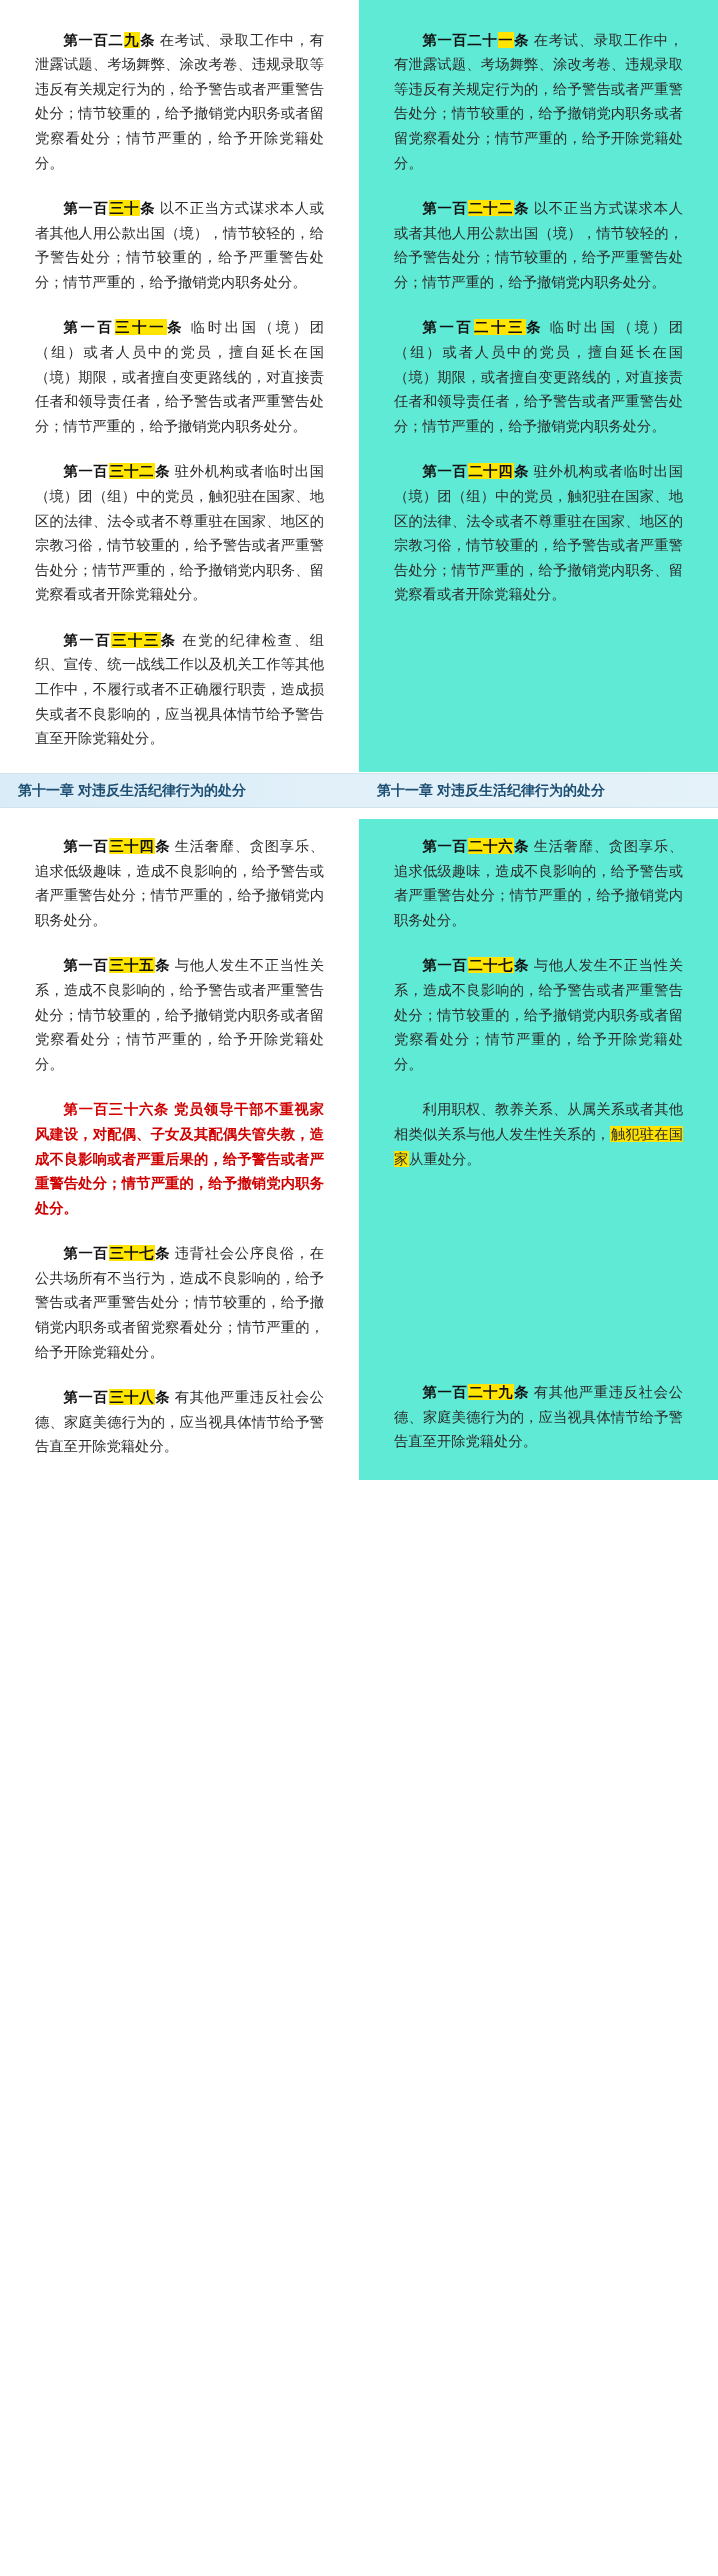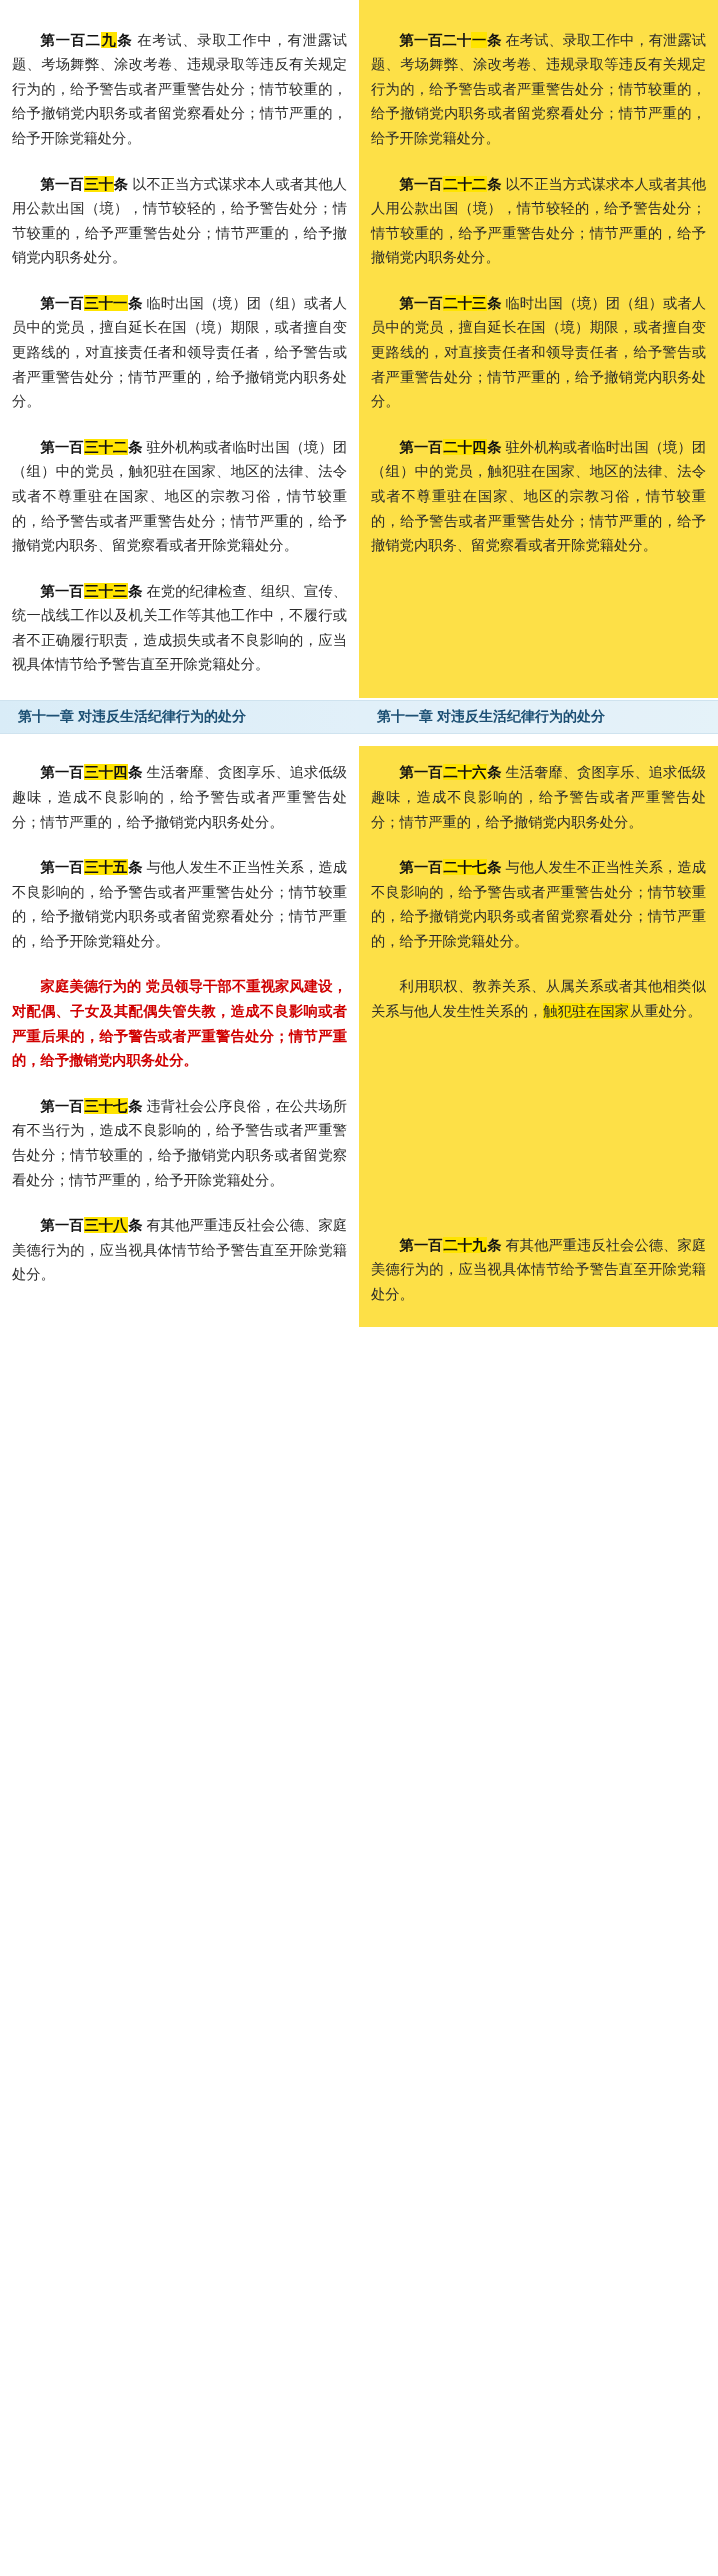--- a/index.html
+++ b/index.html
@@ -22,28 +22,28 @@
     align-items: stretch;
   }
   .col {
     width: 359px;
     padding: 0;
   }
   .col-left {
     background: #ffffff;
   }
   .col-right {
-    background: #fde047;
+    background: #5eead4;
   }
   
   .para {
     font-size: 14.3px;
     line-height: 1.72;
     color: #2b2b2b;
-    padding: 0 12px;
+    padding: 0 35px;
     margin: 0 0 21px 0;
     text-align: justify;
     text-justify: inter-ideograph;
     word-break: break-all;
   }
   .para:first-child { padding-top: 14.7px; }
   .indent { text-indent: 2em; }
   .art-no {
     font-weight: bold;
     color: #111;
@@ -141,21 +141,21 @@
       <p class="para indent">
         <span class="art-no">第一百<span class="hl">三十四</span>条</span><span>  生活奢靡、贪图享乐、追求低级趣味，造成不良影响的，给予警告或者严重警告处分；情节严重的，给予撤销党内职务处分。</span>
       </p>
 
       <p class="para indent">
         <span class="art-no">第一百<span class="hl">三十五</span>条</span><span>  与他人发生不正当性关系，造成不良影响的，给予警告或者严重警告处分；情节较重的，给予撤销党内职务或者留党察看处分；情节严重的，给予开除党籍处分。</span>
       </p>
 
 
       <p class="para indent red">
-        <span class="art-no red">家庭美德行为的</span><span>  党员领导干部不重视家风建设，对配偶、子女及其配偶失管失教，造成不良影响或者严重后果的，给予警告或者严重警告处分；情节严重的，给予撤销党内职务处分。</span>
+        <span class="art-no red">第一百三十六条</span><span>  党员领导干部不重视家风建设，对配偶、子女及其配偶失管失教，造成不良影响或者严重后果的，给予警告或者严重警告处分；情节严重的，给予撤销党内职务处分。</span>
       </p>
 
       <p class="para indent">
         <span class="art-no">第一百<span class="hl">三十七</span>条</span><span>  违背社会公序良俗，在公共场所有不当行为，造成不良影响的，给予警告或者严重警告处分；情节较重的，给予撤销党内职务或者留党察看处分；情节严重的，给予开除党籍处分。</span>
       </p>
 
       <p class="para indent">
         <span class="art-no">第一百<span class="hl">三十八</span>条</span><span>  有其他严重违反社会公德、家庭美德行为的，应当视具体情节给予警告直至开除党籍处分。</span>
       </p>
 

